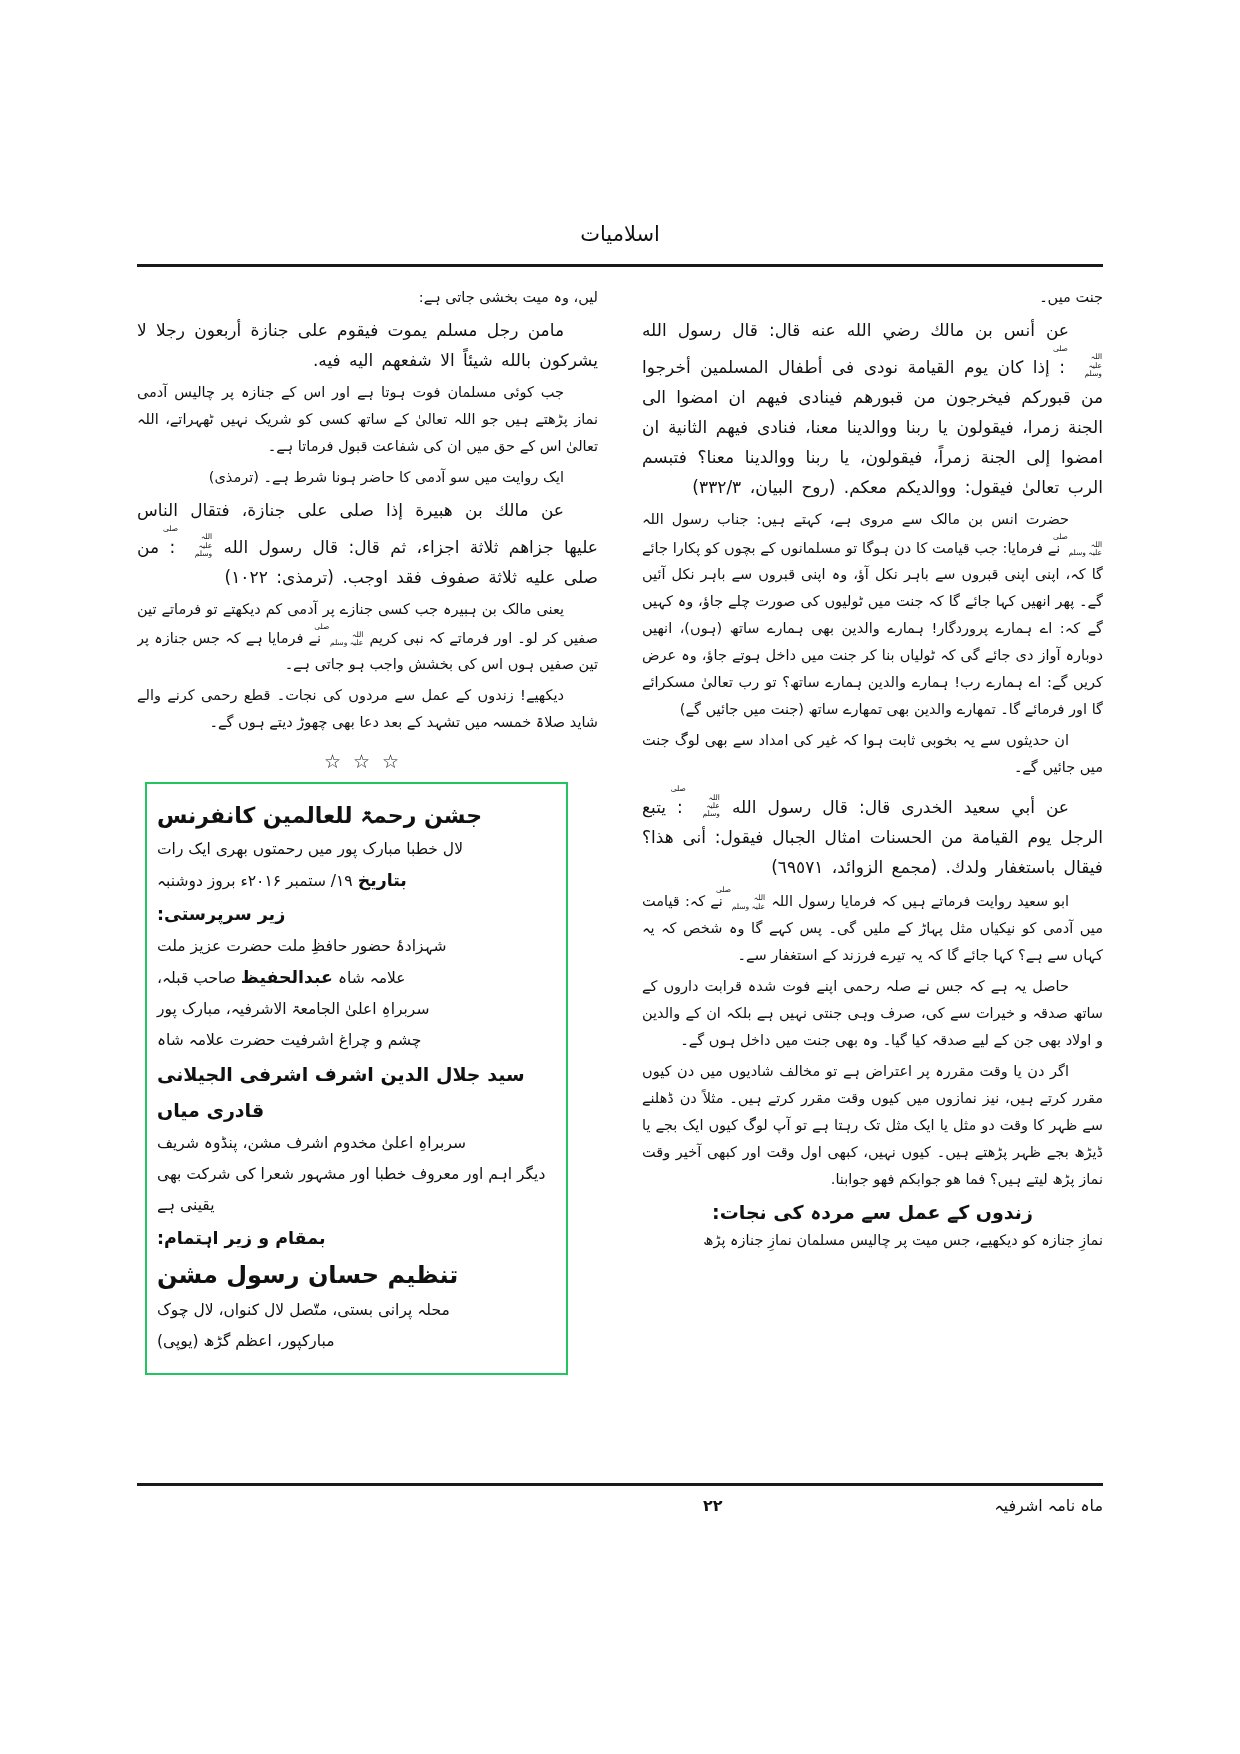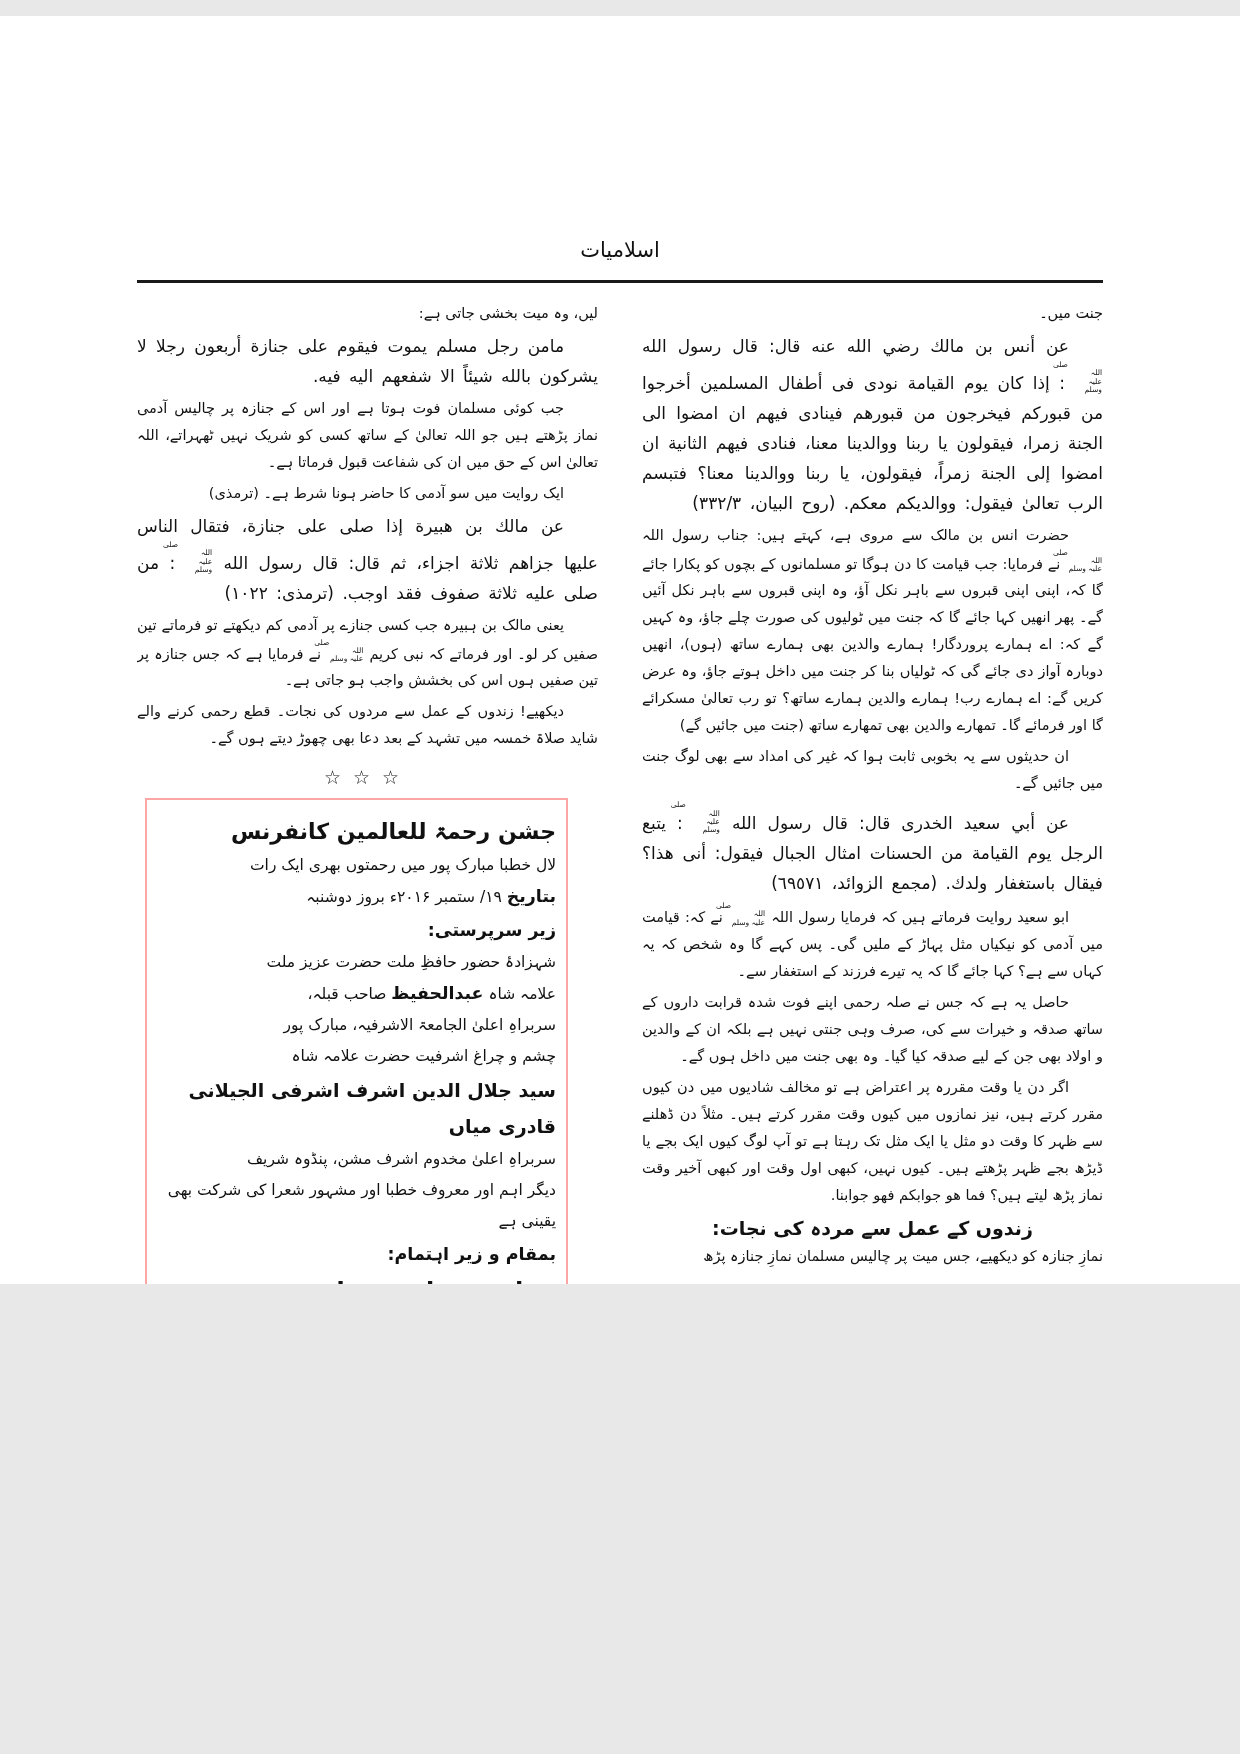--- a/index.html
+++ b/index.html
@@ -1,17 +1,17 @@
 <!DOCTYPE html>
 <html lang="ur" dir="rtl"><head>
 <meta charset="utf-8">
 <style>
   html,body{margin:0;padding:0;background:#e8e8e8;}
   .page{
-    position:relative;width:1240px;height:1268px;margin:16px auto;
+    position:relative;width:1240px;height:1754px;margin:0 auto;
     background:#ffffff;color:#111;overflow:hidden;
     font-family:"DejaVu Sans", sans-serif;
   }
   .header-title{
     position:absolute;top:222px;left:0;width:100%;
     text-align:center;font-size:21px;letter-spacing:1px;
   }
   .header-rule{
     position:absolute;top:264px;left:137px;right:137px;
     border-top:3px solid #1a1a1a;
@@ -30,22 +30,22 @@
     margin:2px 0 4px 0;font-size:17px;line-height:30px;word-spacing:3px;
     text-align:justify;text-indent:34px;
   }
   .section-heading{
     margin:8px 0 4px 0;font-size:19px;font-weight:bold;text-align:center;
   }
   .stars{
     margin:14px 0 10px 0;text-align:center;font-size:19px;letter-spacing:12px;
   }
   .ad-box{
-    border:2px solid #fca5a5;margin:6px 30px 0 8px;padding:14px 10px 16px 10px;
-    text-align:right;
+    border:2px solid #22c55e;margin:6px 30px 0 8px;padding:14px 10px 16px 10px;
+    text-align:left;
   }
   .ad-title{font-size:22px;font-weight:bold;line-height:36px;}
   .ad-line{font-size:15.5px;line-height:31px;}
   .ad-label{font-size:17.5px;font-weight:bold;line-height:34px;}
   .ad-name{font-size:19px;font-weight:bold;line-height:36px;}
   .ad-org{font-size:24px;font-weight:bold;line-height:40px;}
   .bold-inline{font-weight:bold;font-size:1.12em;}
   .footer-rule{
     position:absolute;top:1483px;left:137px;right:137px;
     border-top:3px solid #1a1a1a;
@@ -119,17 +119,16 @@
         <div class="ad-line">محلہ پرانی بستی، متّصل لال کنواں، لال چوک</div>
         <div class="ad-line">مبارکپور، اعظم گڑھ (یوپی)</div>
       </div>
     </div>
 
   </div>
 
   <div class="footer-rule"></div>
   <div class="footer">
     <span class="mag">ماہ نامہ اشرفیہ</span>
-    <span class="date">ستمبر ۲۰۱۶ء</span>
     <span class="pagenum">۲۲</span>
   </div>
 
 </div>
 
 </body></html>

